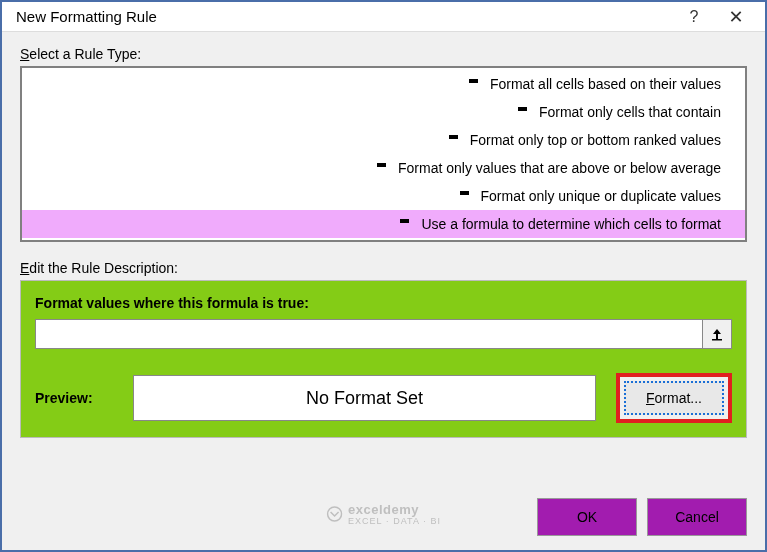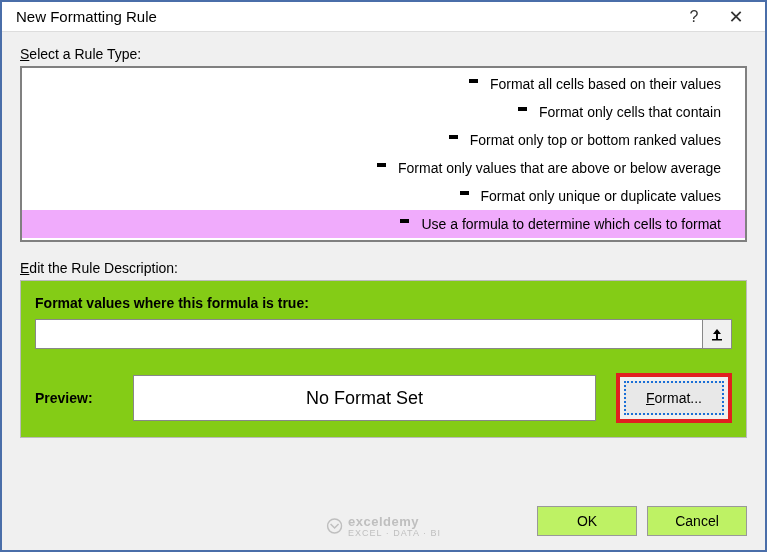--- a/index.html
+++ b/index.html
@@ -159,34 +159,34 @@
   .footer {
     display: flex;
     justify-content: flex-end;
     align-items: center;
     gap: 10px;
     padding: 10px 18px 14px 18px;
     position: relative;
   }
   .btn {
     width: 100px;
-    height: 30px;
+    height: 38px;
     border: 1px solid #999;
-    background: #bef264;
+    background: #a21caf;
     display: flex;
     align-items: center;
     justify-content: center;
     font-size: 14px;
     cursor: default;
   }
   .watermark {
     position: absolute;
     left: 50%;
     transform: translateX(-50%);
-    bottom: 12px;
+    bottom: 24px;
     display: flex;
     align-items: center;
     gap: 6px;
     color: #bfbfbf;
     font-size: 13px;
     pointer-events: none;
   }
   .watermark .wm-icon {
     width: 16px; height: 16px;
   }

